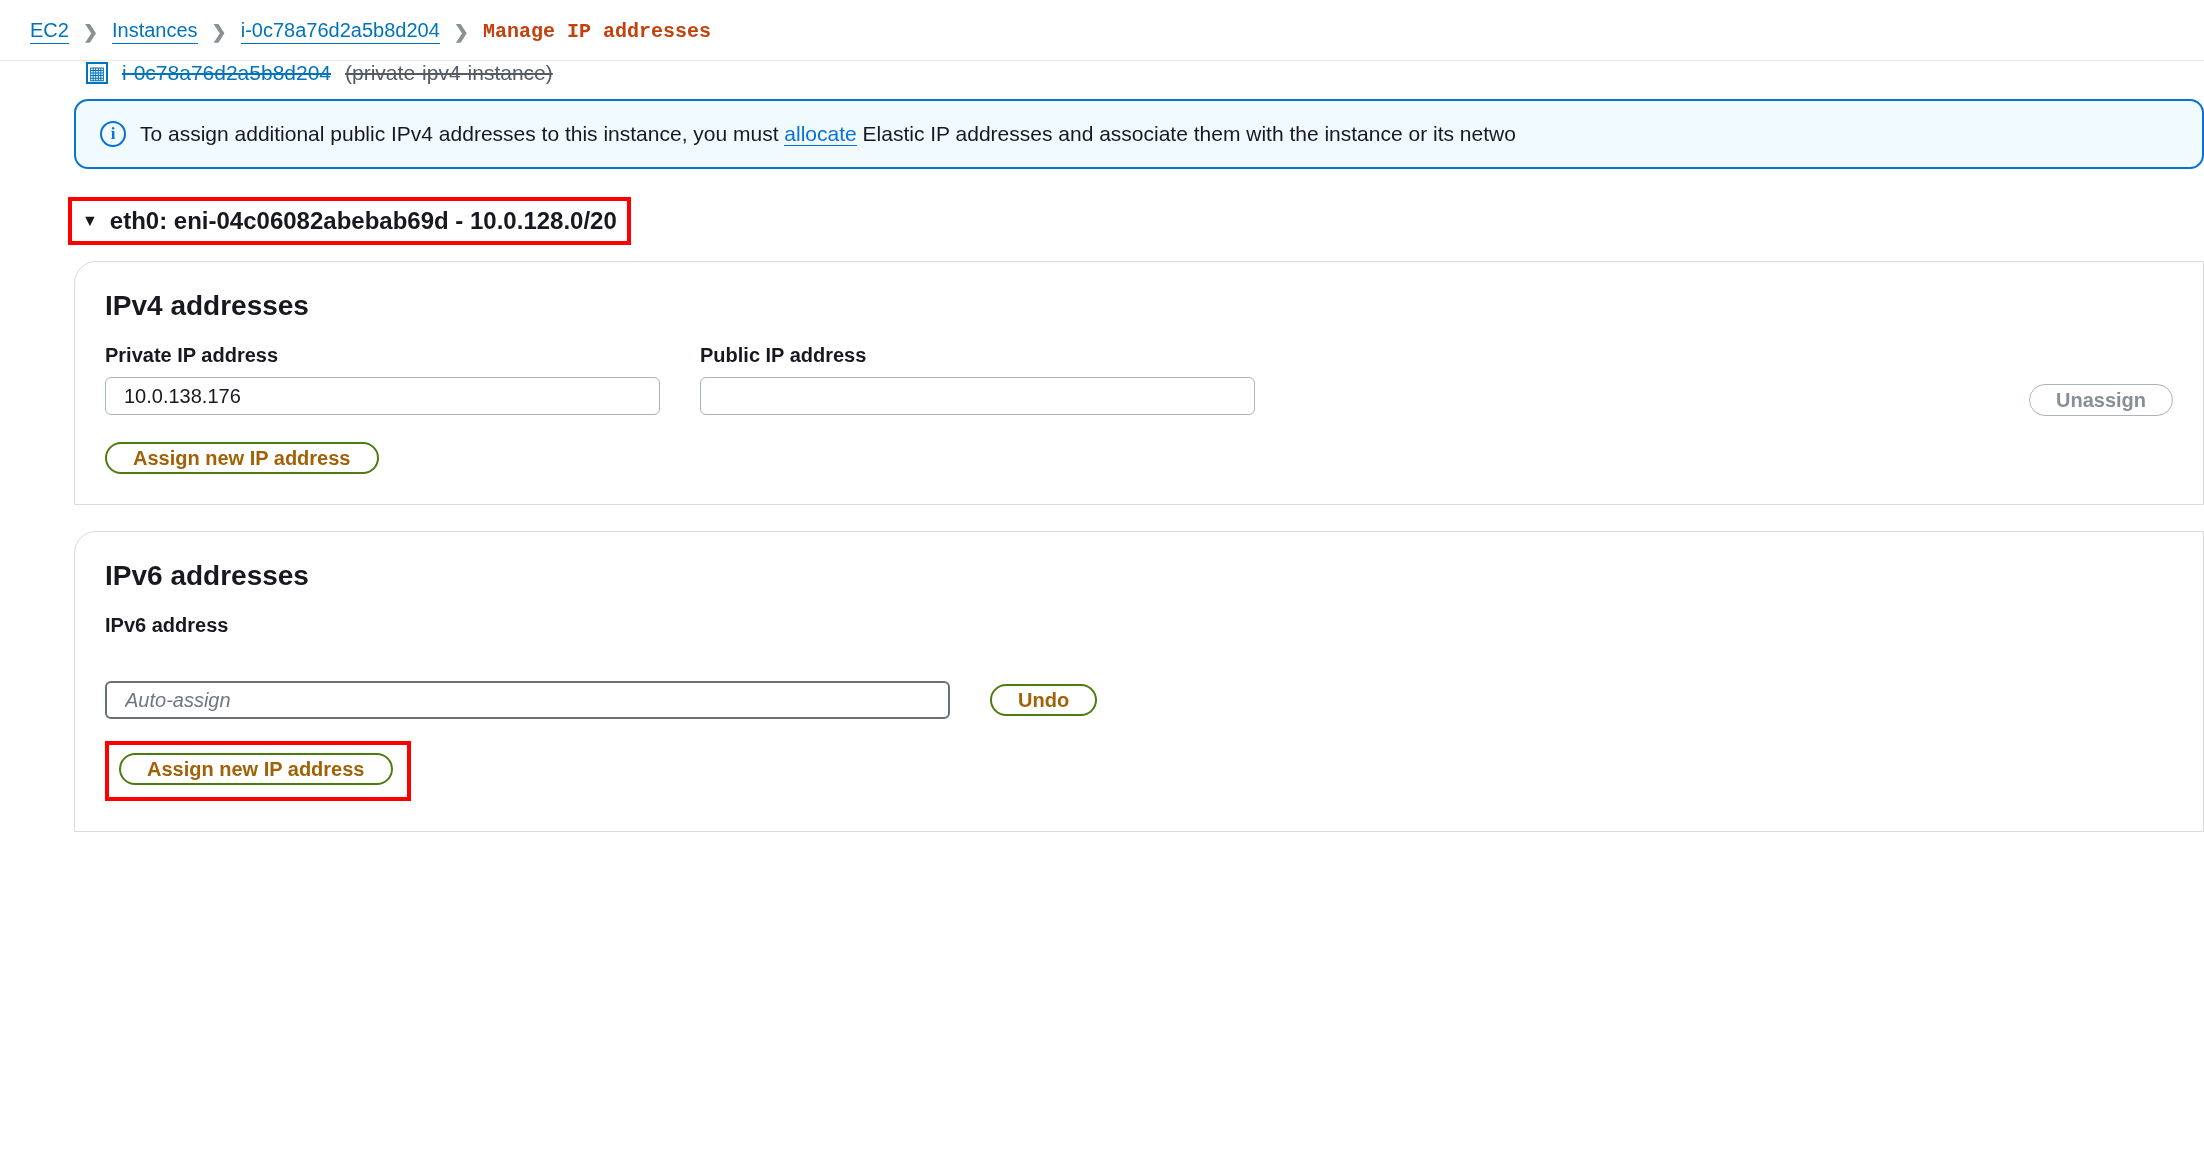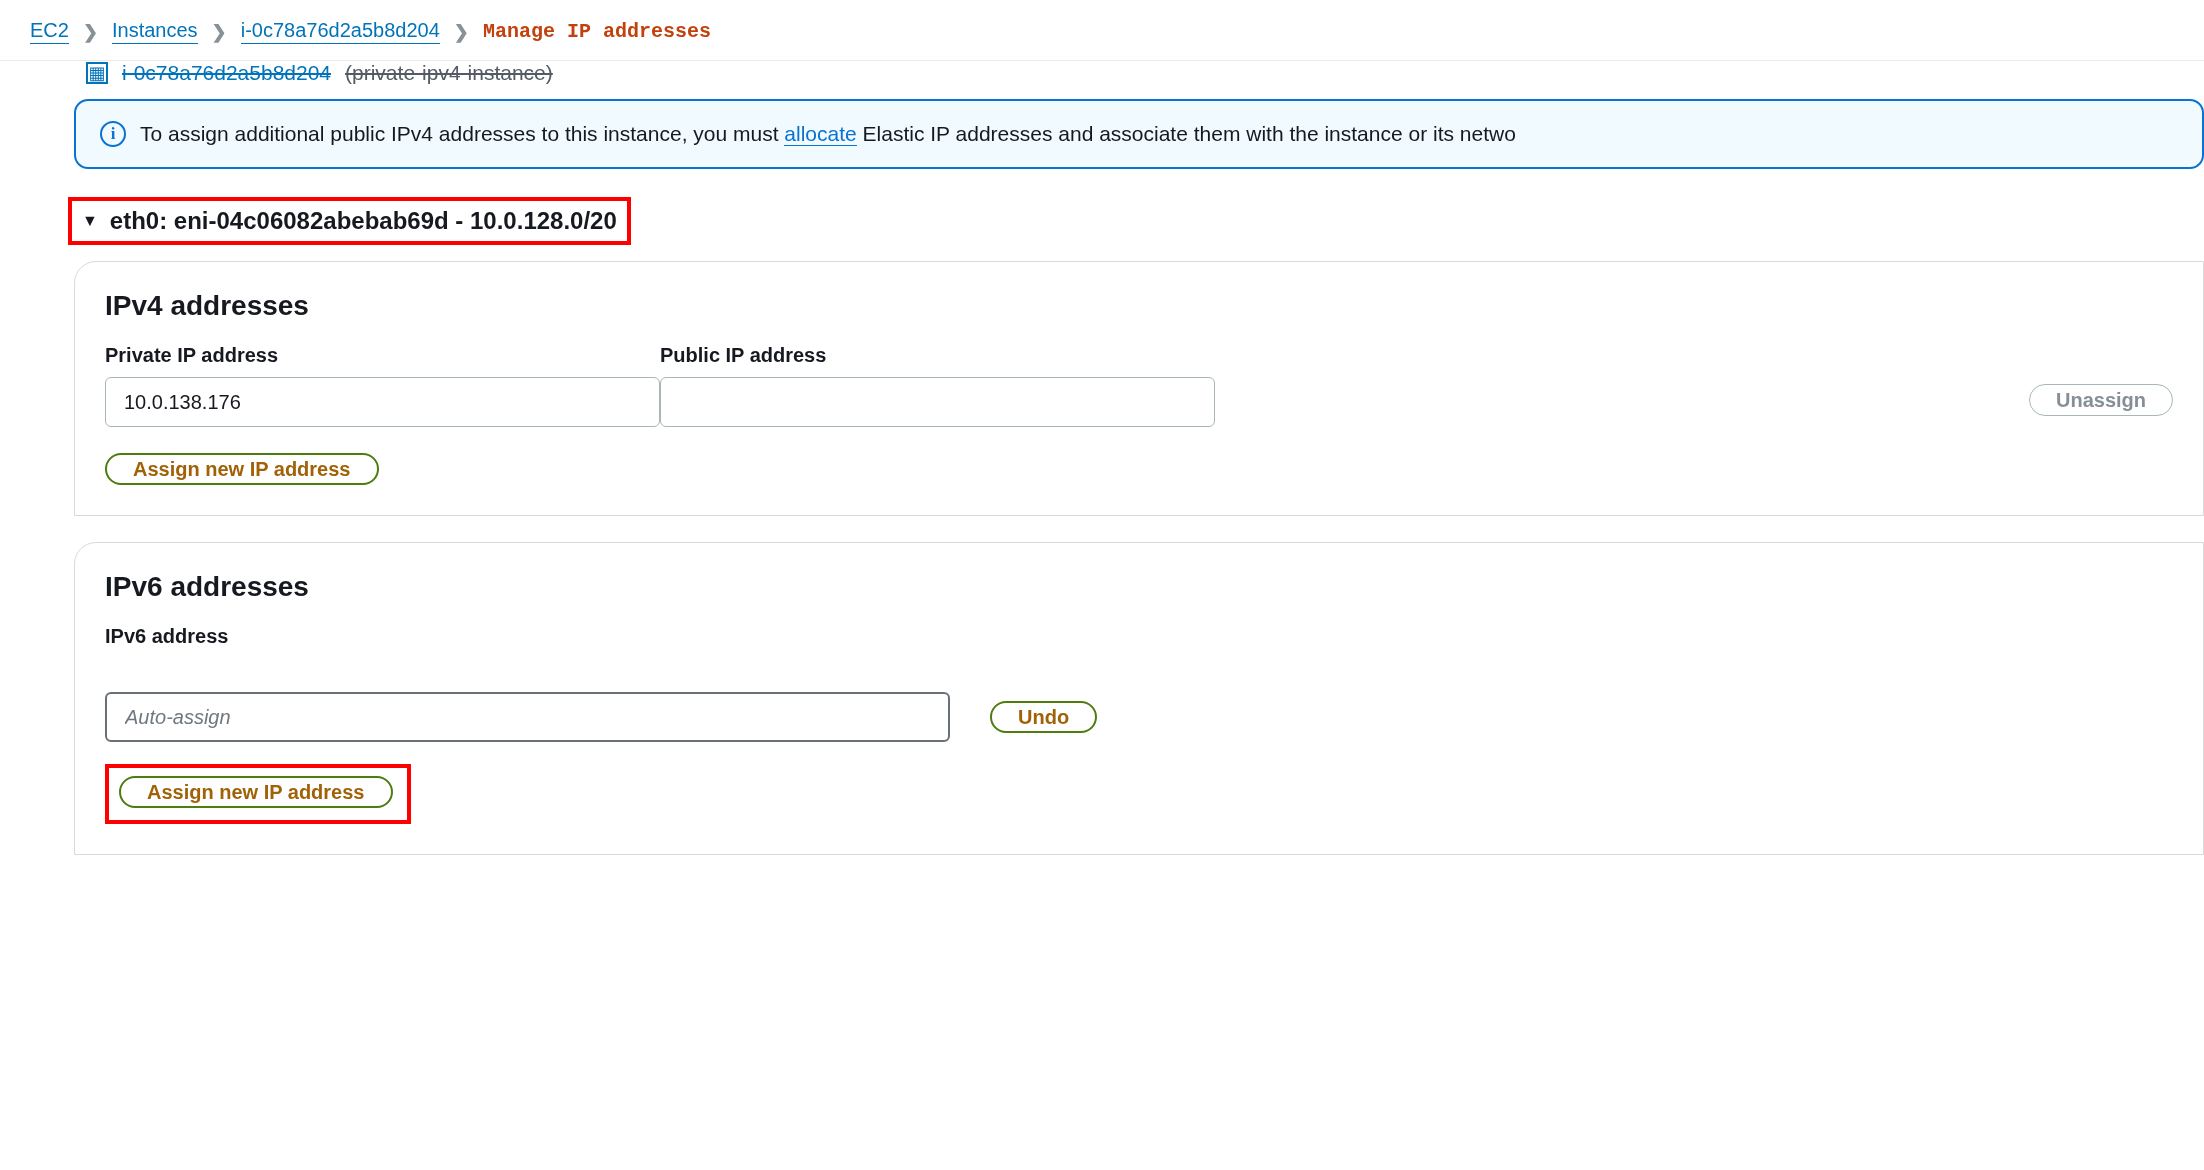--- a/index.html
+++ b/index.html
@@ -123,34 +123,35 @@
       padding: 28px 30px 30px 30px;
       margin-bottom: 26px;
     }
     .panel-title {
       font-size: 28px;
       font-weight: 700;
       margin-bottom: 22px;
     }
     .row {
       display: flex;
+      gap: 40px;
       align-items: flex-start;
       margin-bottom: 26px;
     }
     .field {
       display: flex;
       flex-direction: column;
       gap: 10px;
     }
     .field-label {
       font-size: 20px;
       font-weight: 700;
     }
     .text-input {
-      height: 50px;
+      height: 38px;
       border: 1px solid #aab7b8;
       border-radius: 6px;
       padding: 0 18px;
       font-size: 20px;
       color: #16191f;
       background: #ffffff;
     }
     .text-input::placeholder {
       color: #6f7780;
       font-style: italic;

